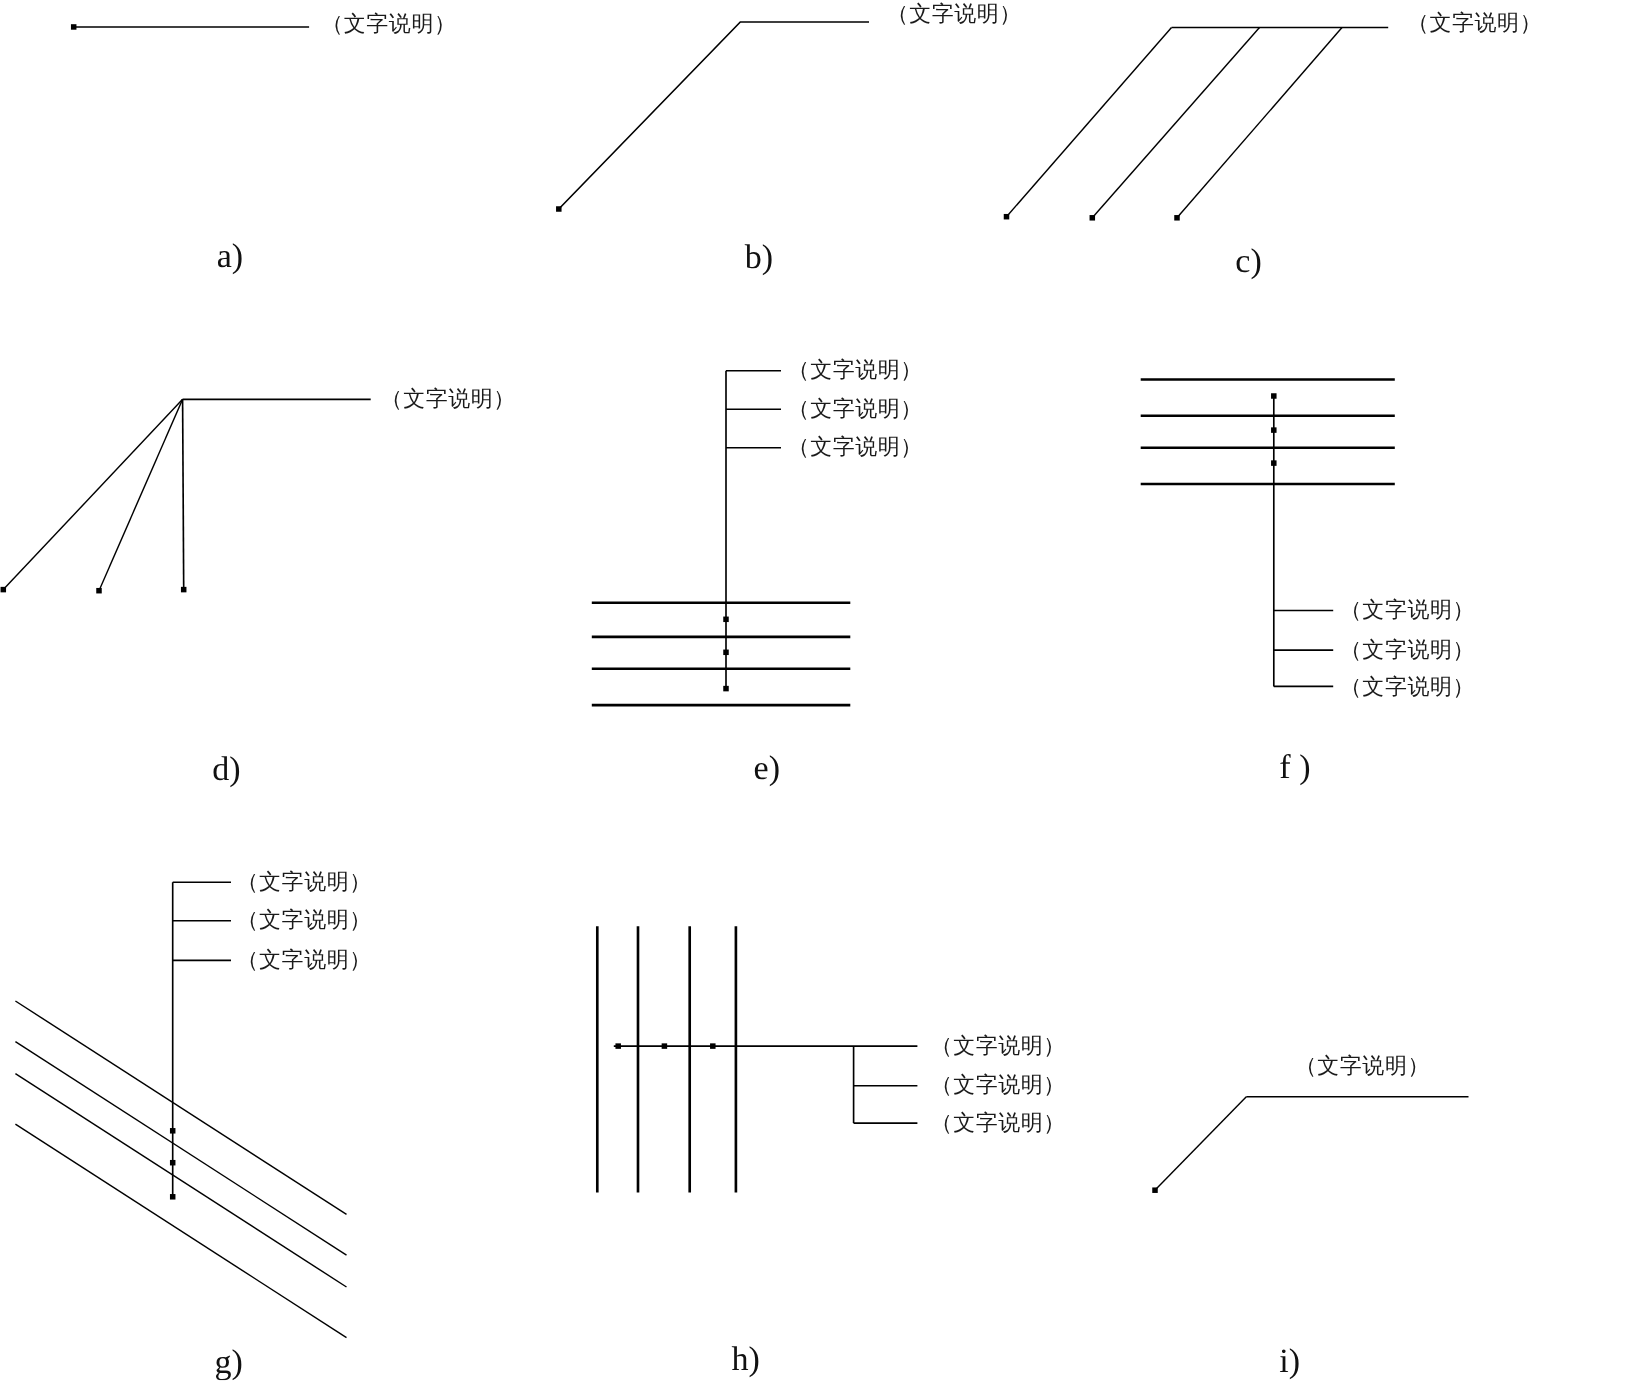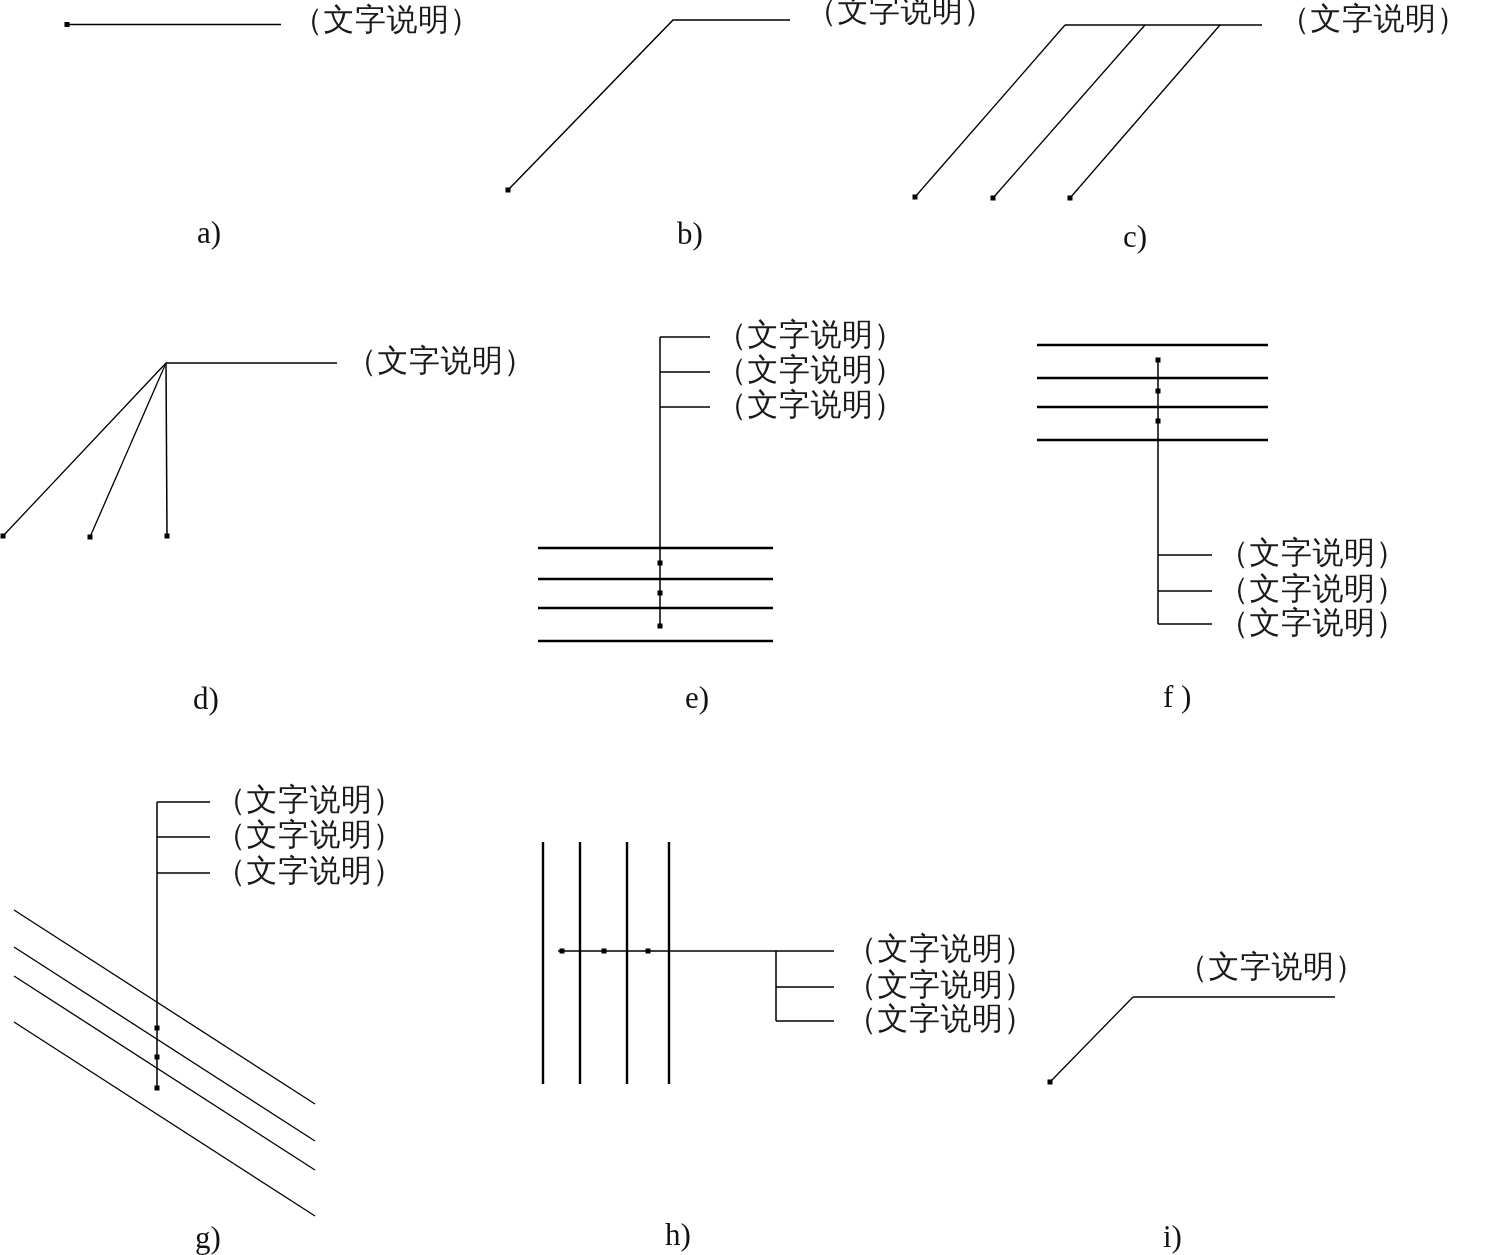--- a/index.html
+++ b/index.html
@@ -24,25 +24,25 @@
     stroke: #000000;
     fill: none;
   }
   .thin  { stroke-width: 1.5px; }
   .hair  { stroke-width: 1.3px; }
   .thick { stroke-width: 2.4px; }
   #diagram-svg rect { fill: #000000; stroke: none; }
   .ann {
     position: absolute;
     white-space: nowrap;
-    font-size: 31px;
+    font-size: 20px;
     line-height: 34px;
     color: #1a1a1a;
     letter-spacing: 0.5px;
-    font-family: Liberation Mono, monospace;
+    font-family: Liberation Serif, serif;
   }
   .plabel {
     position: absolute;
     white-space: nowrap;
     font-size: 31px;
     line-height: 36px;
     color: #111111;
     font-family: "Liberation Serif", "DejaVu Serif", serif;
   }
 </style>

